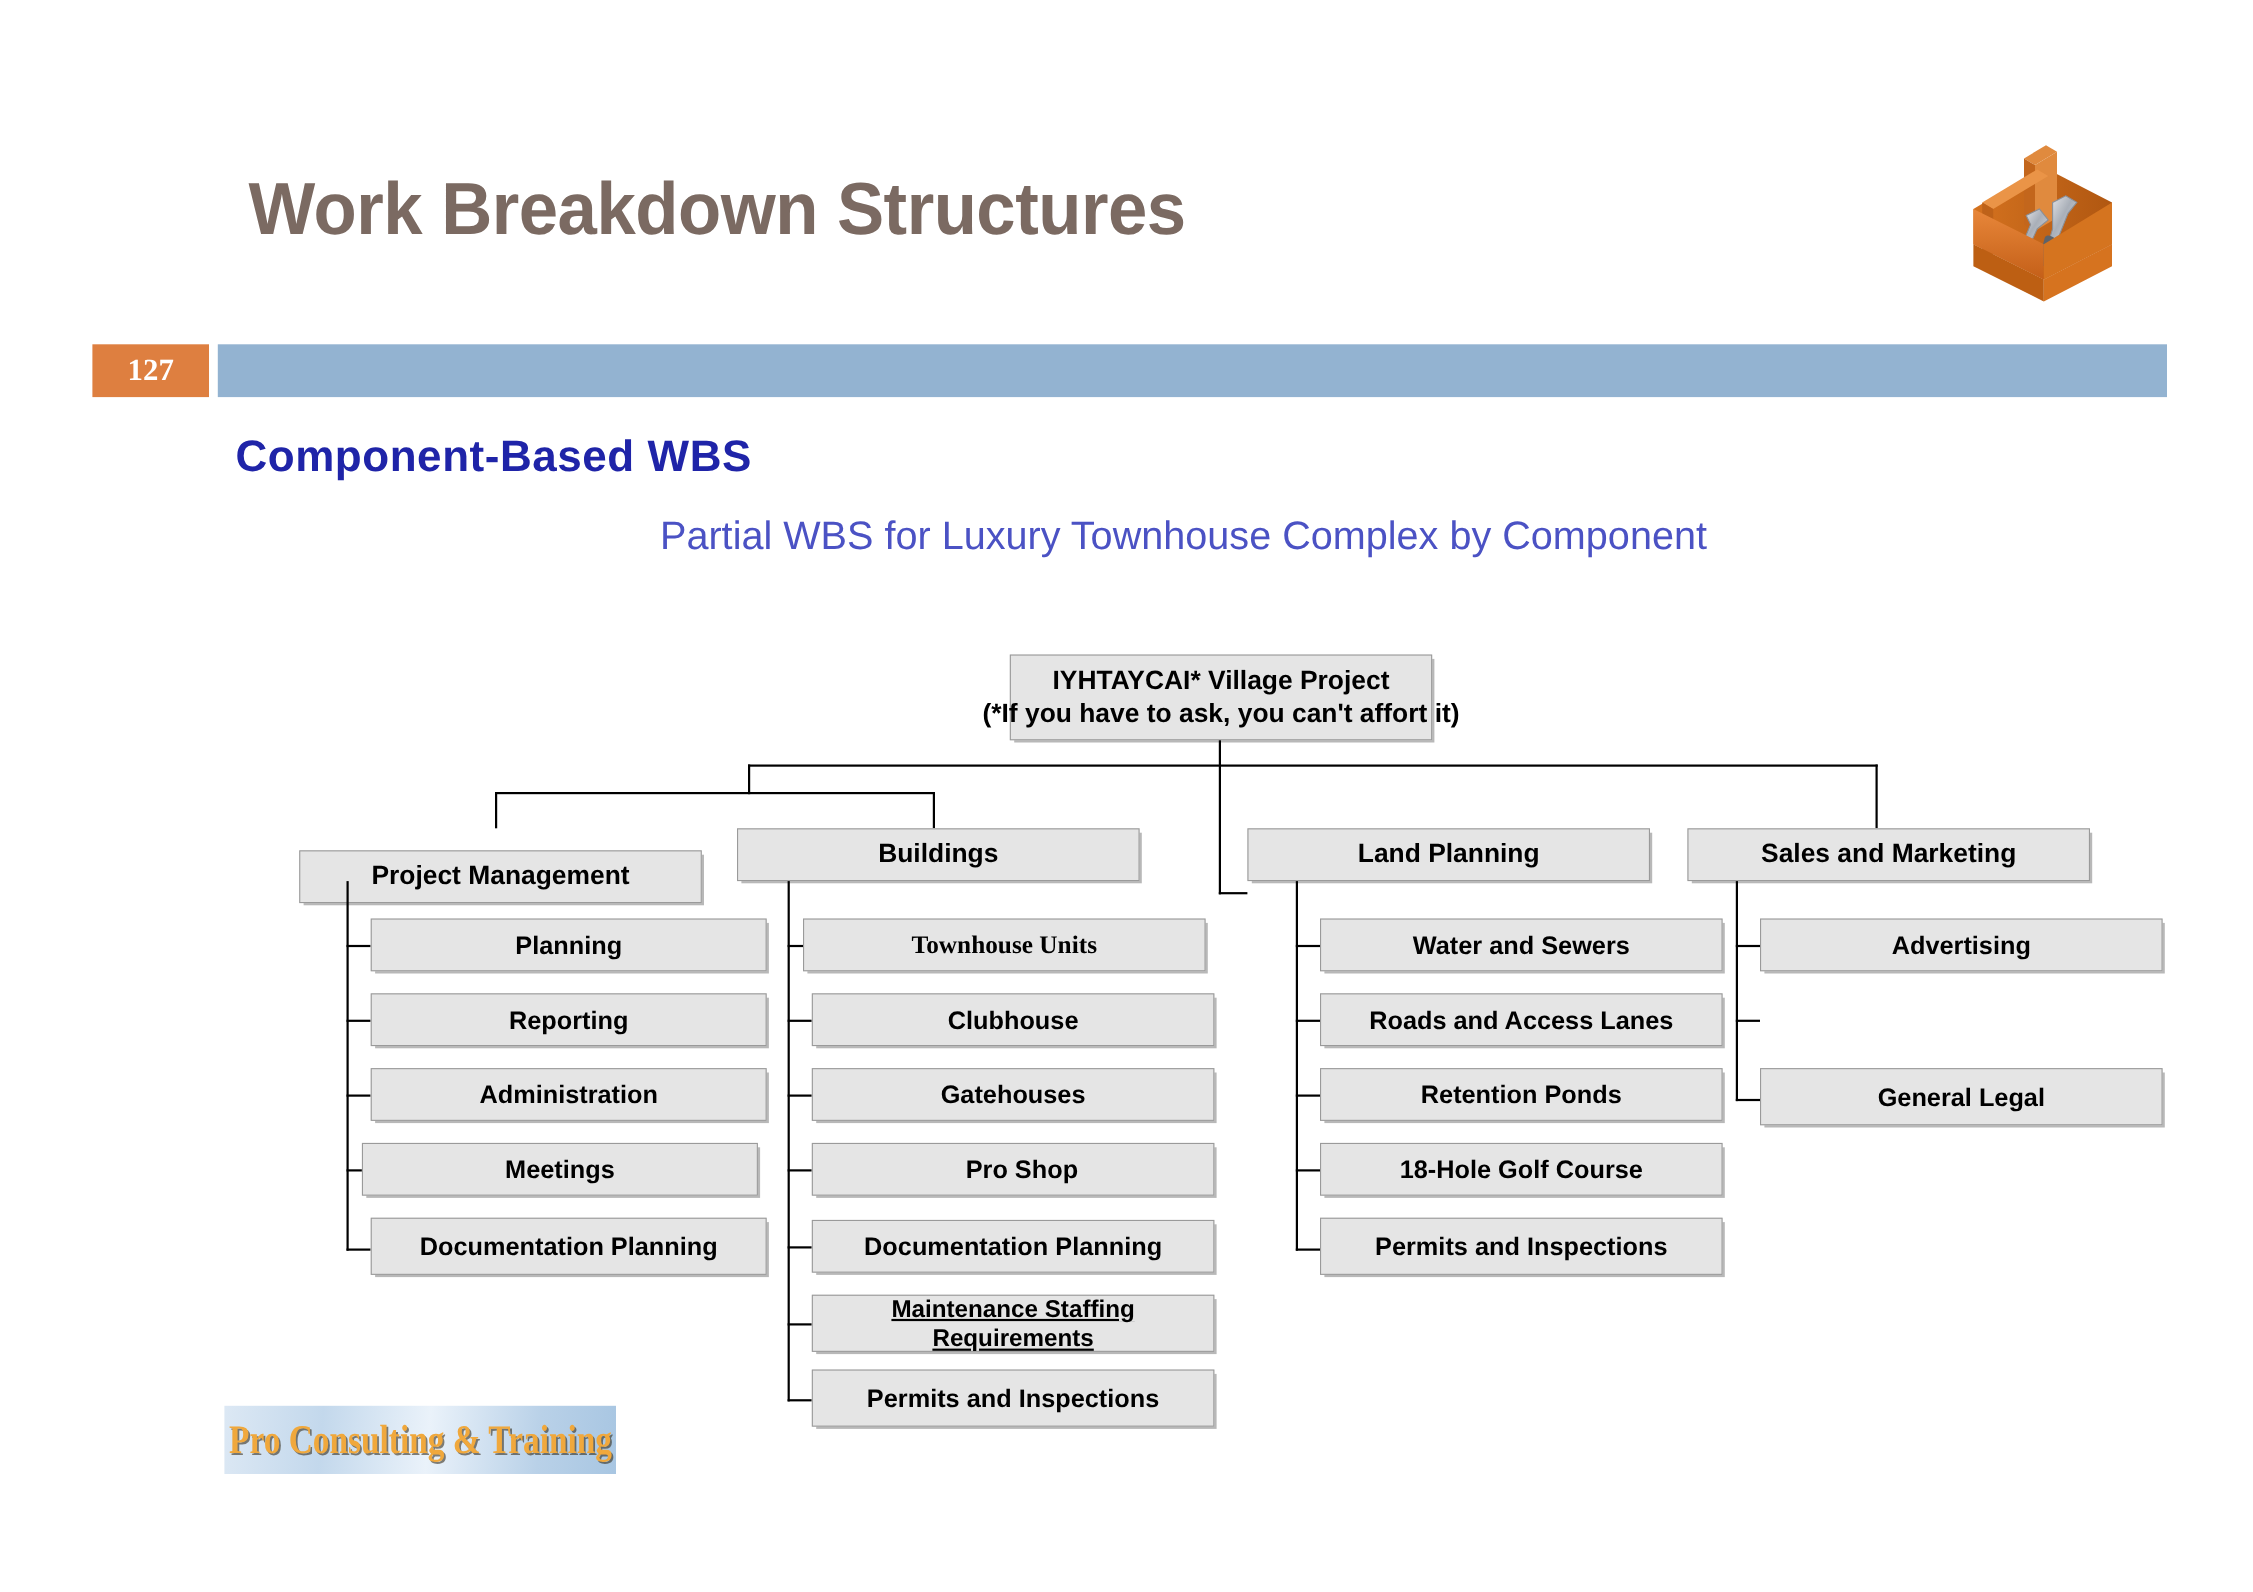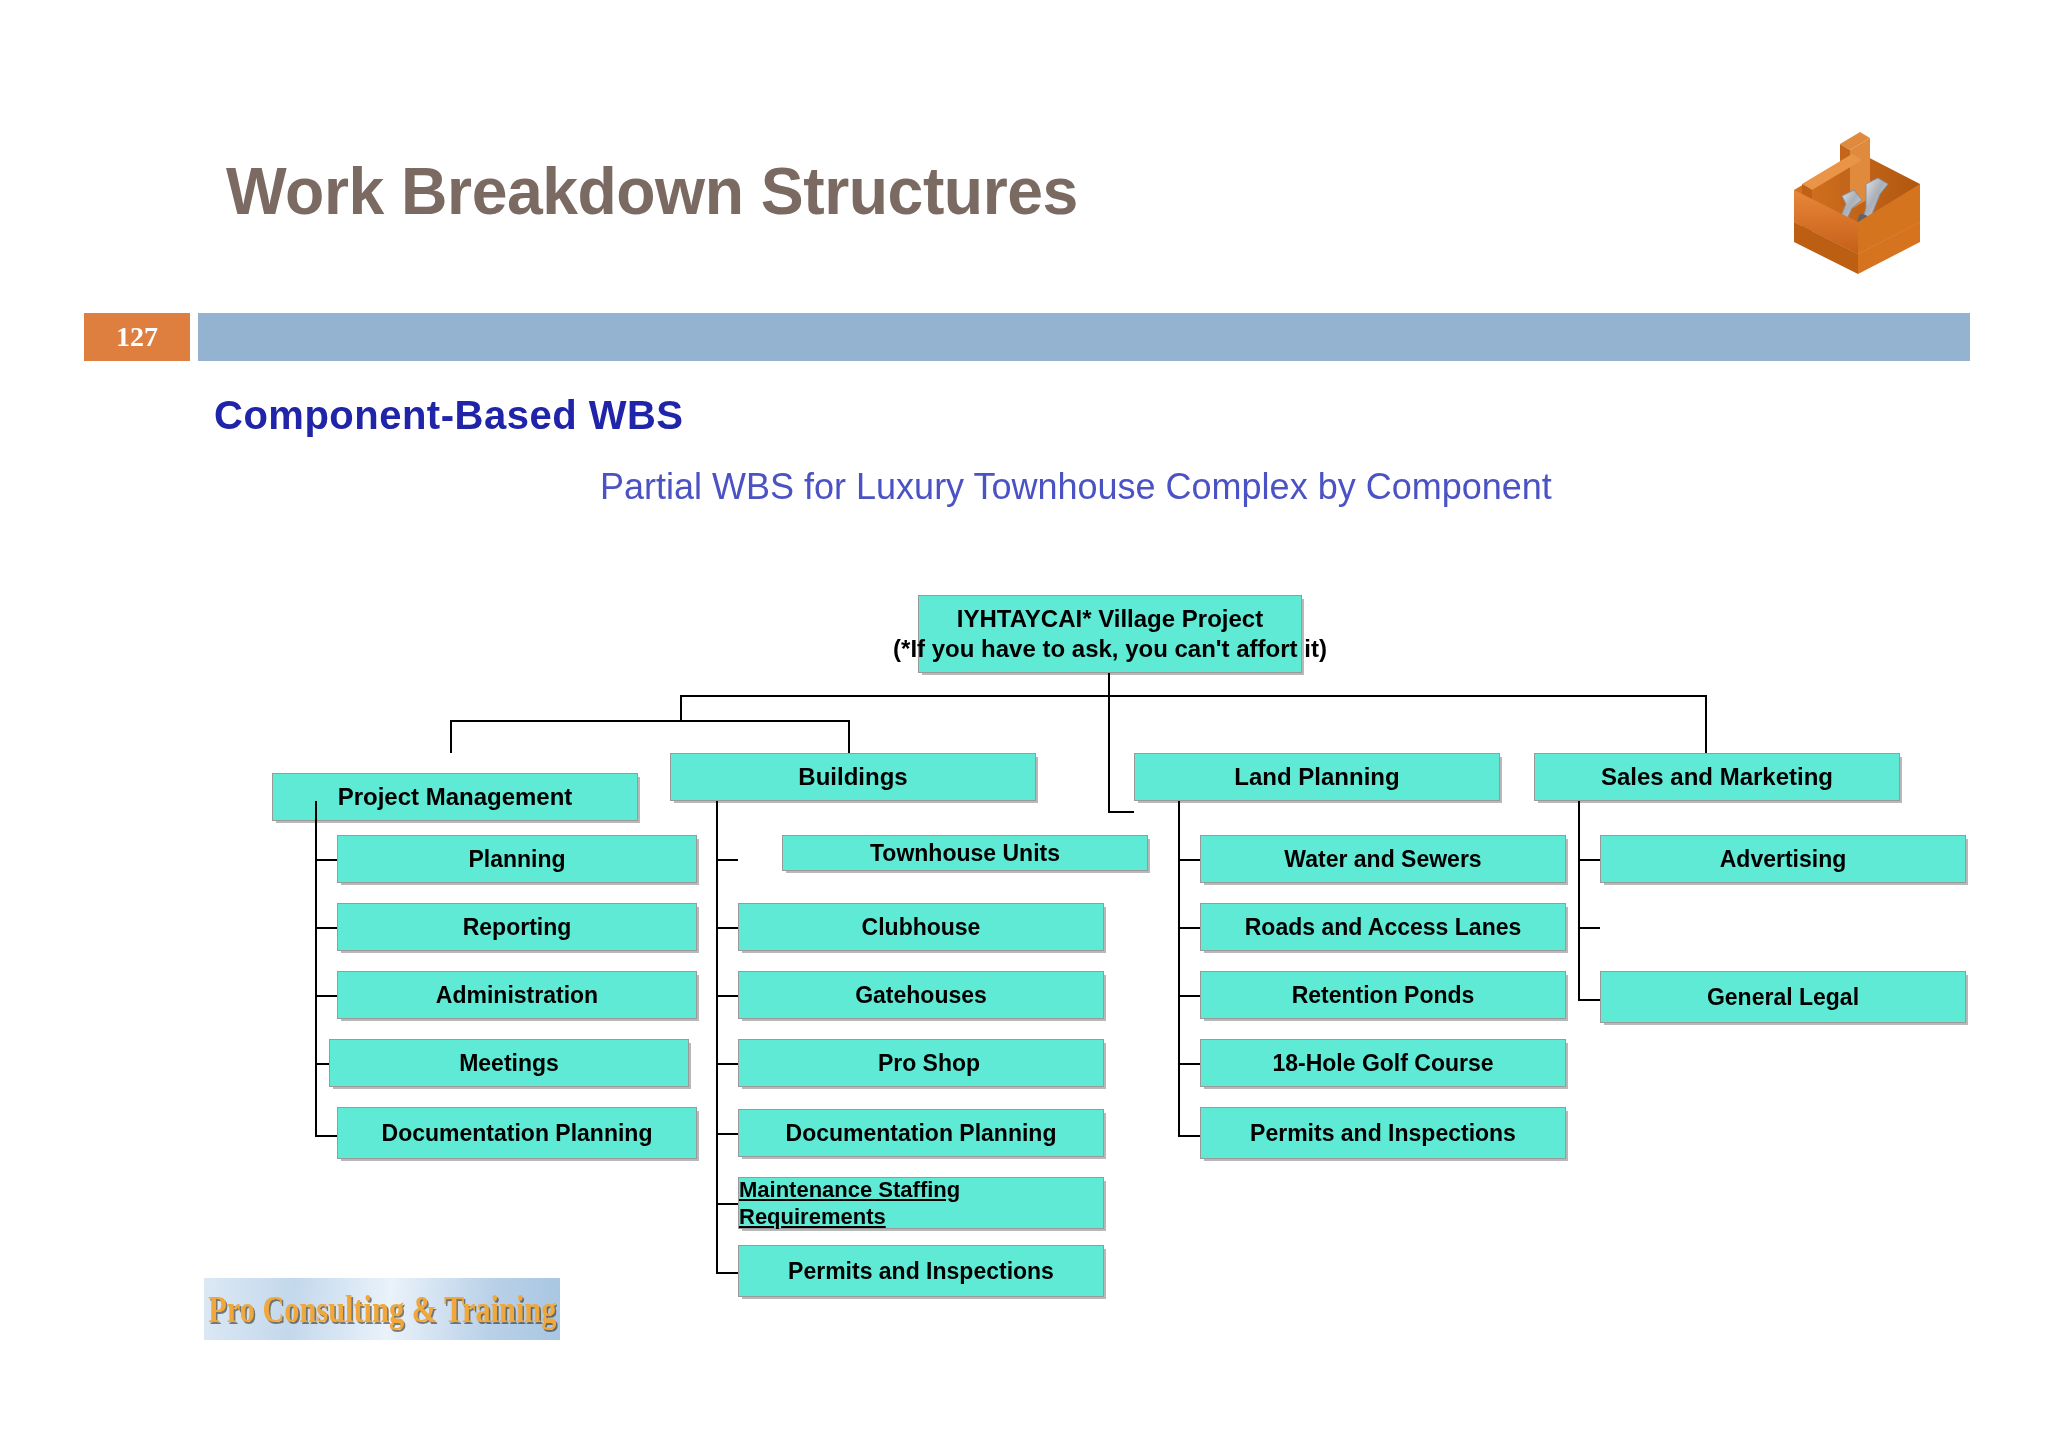--- a/index.html
+++ b/index.html
@@ -89,27 +89,27 @@
     top: 0;
     width: 2048px;
     height: 1447px;
     pointer-events: none;
   }
   #chart-area > * { pointer-events: auto; }
 
   .node {
     position: absolute;
     box-sizing: border-box;
-    background: #5eead4;
+    background: #e5e5e5;
     border: 1px solid #9A9A9A;
     box-shadow: 3px 3px 0 -1px #B8B8B8;
     display: flex;
     align-items: center;
     justify-content: center;
-    text-align: left;
+    text-align: center;
     color: #000000;
     font-weight: bold;
     font-size: 23px;
     line-height: 1.25;
   }
   .node.root {
     font-size: 24px;
     flex-direction: column;
     padding: 6px 10px;
   }
@@ -256,21 +256,21 @@
 
   <div class="conn v" style="left:716px; top:801px; height:473px;"></div>
   <div class="conn h" style="left:716px; top:859px; width:22px;"></div>
   <div class="conn h" style="left:716px; top:927px; width:22px;"></div>
   <div class="conn h" style="left:716px; top:995px; width:22px;"></div>
   <div class="conn h" style="left:716px; top:1063px; width:22px;"></div>
   <div class="conn h" style="left:716px; top:1133px; width:22px;"></div>
   <div class="conn h" style="left:716px; top:1203px; width:22px;"></div>
   <div class="conn h" style="left:716px; top:1272px; width:22px;"></div>
 
-  <div class="node leaf" style="left:782px; top:835px; width:366px; height:36px;">
+  <div class="node leaf" style="left:730px; top:835px; width:366px; height:48px;font-family:Liberation Serif, serif;">
     <span>Townhouse Units</span>
   </div>
   <div class="node leaf" style="left:738px; top:903px; width:366px; height:48px;">
     <span>Clubhouse</span>
   </div>
   <div class="node leaf" style="left:738px; top:971px; width:366px; height:48px;">
     <span>Gatehouses</span>
   </div>
   <div class="node leaf" style="left:738px; top:1039px; width:366px; height:48px;padding-left:16px;">
     <span>Pro Shop</span>

